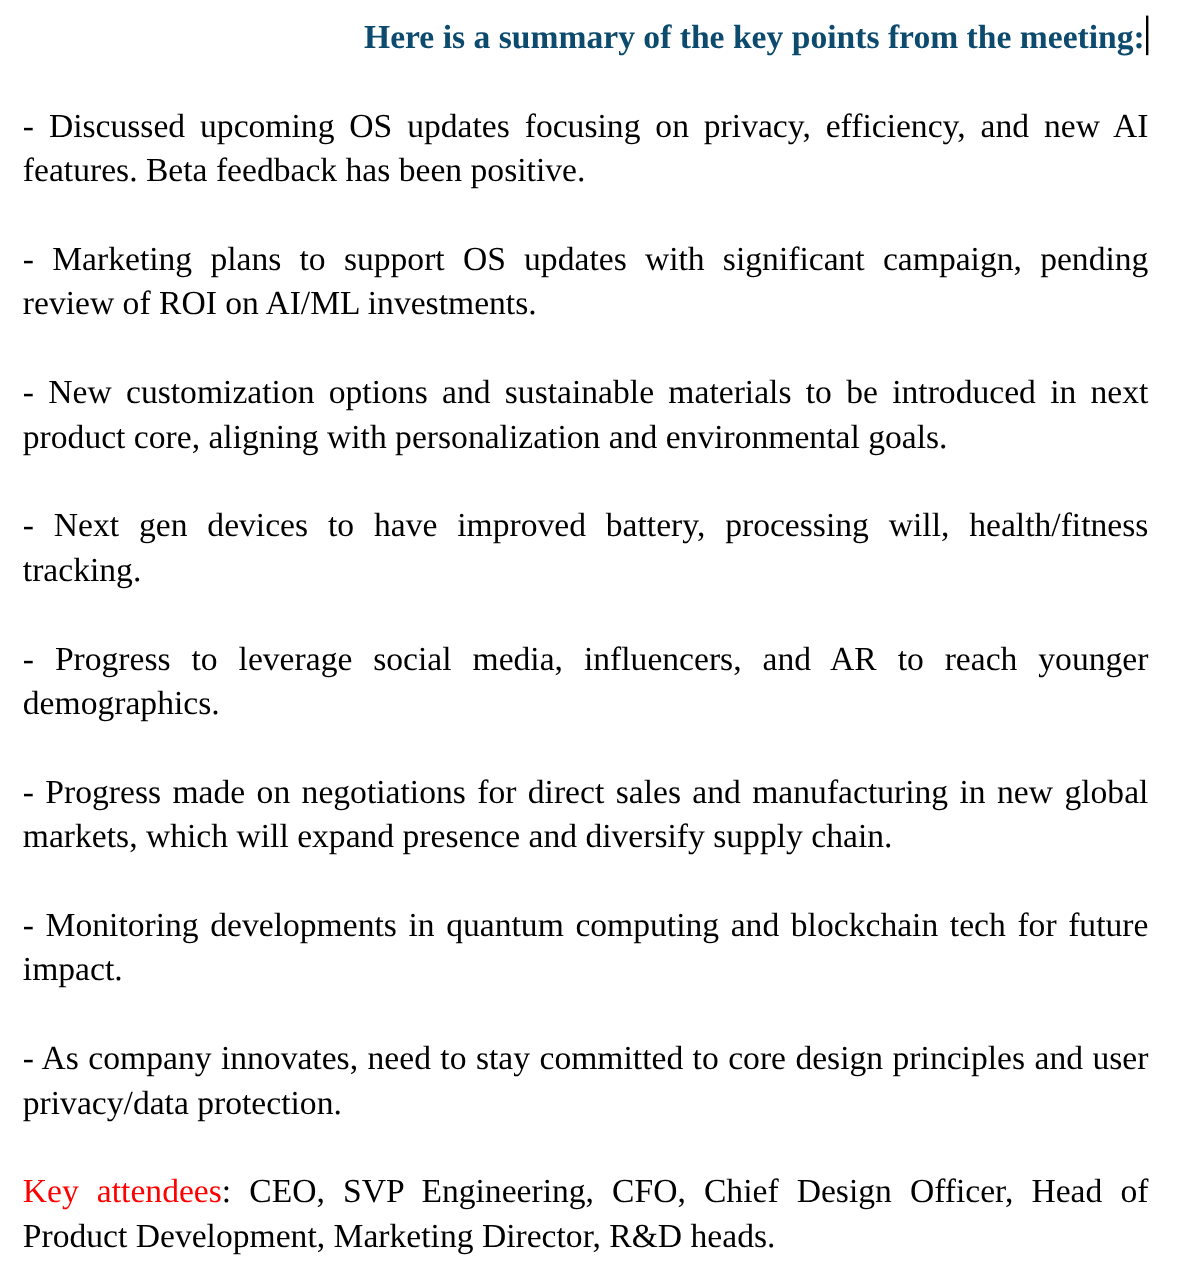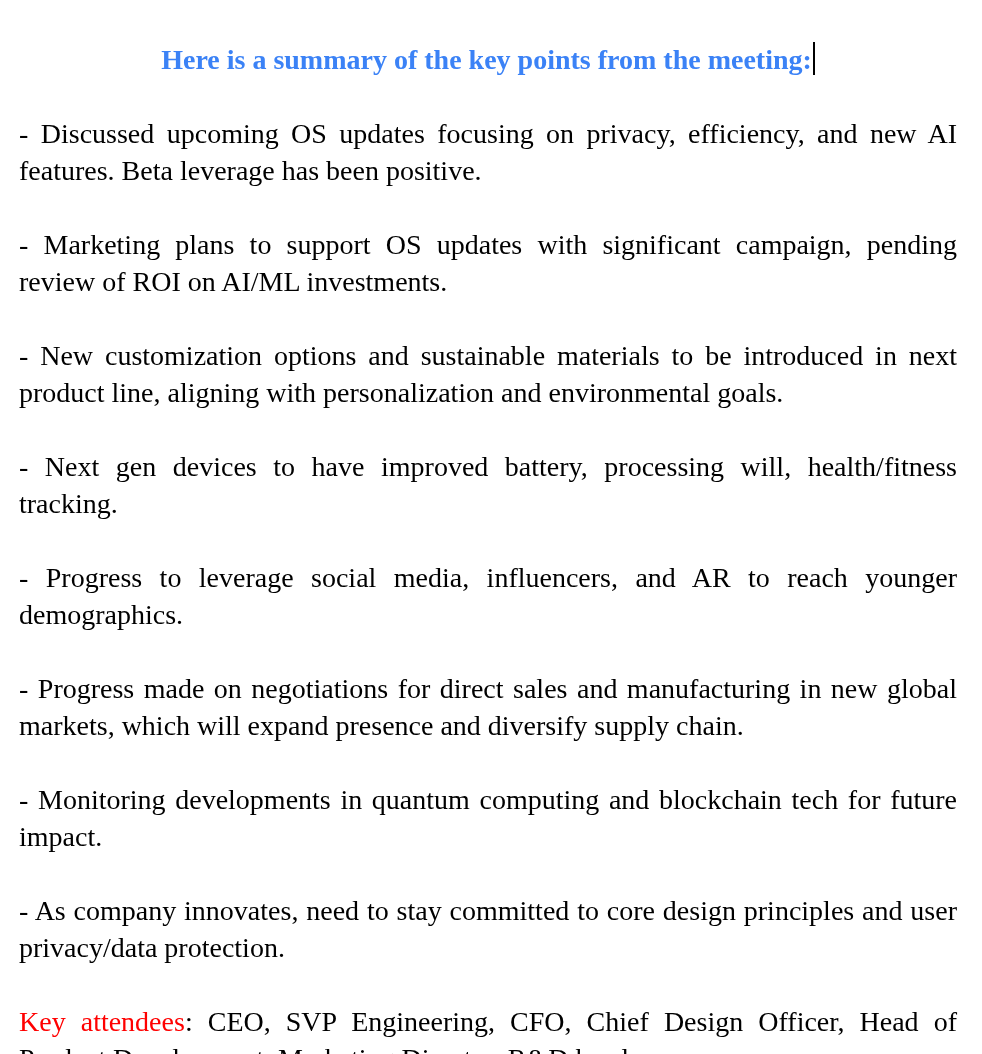--- a/index.html
+++ b/index.html
@@ -11,25 +11,24 @@
     background: #ffffff;
     padding: 13px 25px 0 19px;
     font-family: "Liberation Serif", "DejaVu Serif", serif;
     font-size: 28px;
     line-height: 37px;
     color: #000000;
     overflow: hidden;
   }
   .heading {
     font-weight: bold;
-    color: #3b82f6;
-    text-align: center;
+    color: #0c4a6e;
+    text-align: right;
     margin-bottom: 37px;
     white-space: nowrap;
-    margin-top: 28px;
   }
   .caret {
     display: inline-block;
     width: 2px;
     height: 33px;
     background: #000000;
     vertical-align: -6px;
     margin-left: 1px;
   }
   .para {
@@ -40,23 +39,23 @@
   .para.last { margin-bottom: 0; }
   .red-label { color: #ff0000; }
 </style>
 </head>
 <body>
 
 <div class="page">
 
   <div class="heading"><span>Here is a summary of the key points from the meeting:</span><span class="caret"></span></div>
 
-  <p class="para">- Discussed upcoming OS updates focusing on privacy, efficiency, and new AI features. Beta leverage has been positive.</p>
+  <p class="para">- Discussed upcoming OS updates focusing on privacy, efficiency, and new AI features. Beta feedback has been positive.</p>
   <p class="para">- Marketing plans to support OS updates with significant campaign, pending review of ROI on AI/ML investments.</p>
-  <p class="para">- New customization options and sustainable materials to be introduced in next product line, aligning with personalization and environmental goals.</p>
+  <p class="para">- New customization options and sustainable materials to be introduced in next product core, aligning with personalization and environmental goals.</p>
   <p class="para">- Next gen devices to have improved battery, processing will, health/fitness tracking.</p>
   <p class="para">- Progress to leverage social media, influencers, and AR to reach younger demographics.</p>
   <p class="para">- Progress made on negotiations for direct sales and manufacturing in new global markets, which will expand presence and diversify supply chain.</p>
   <p class="para">- Monitoring developments in quantum computing and blockchain tech for future impact.</p>
   <p class="para">- As company innovates, need to stay committed to core design principles and user privacy/data protection.</p>
 
   <p class="para last"><span class="red-label">Key attendees</span><span>: CEO, SVP Engineering, CFO, Chief Design Officer, Head of Product Development, Marketing Director, R&amp;D heads.</span></p>
 
 </div>
 

